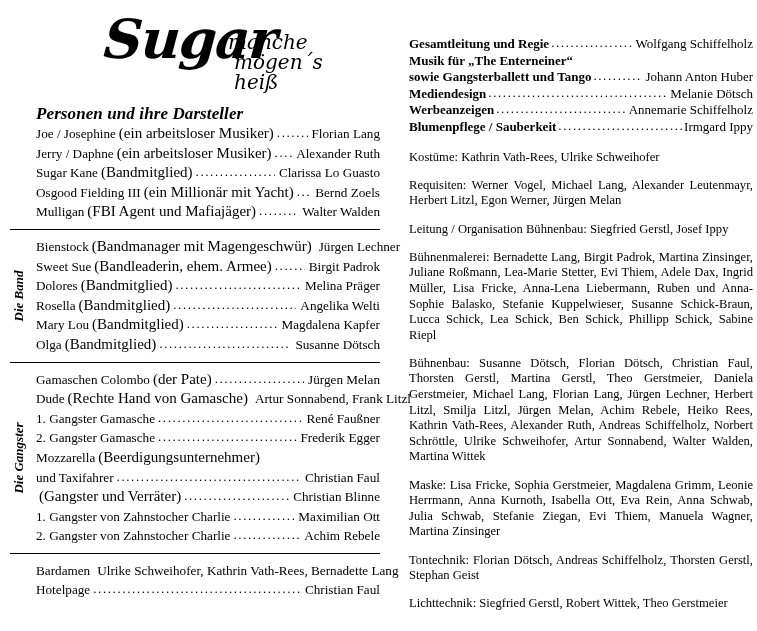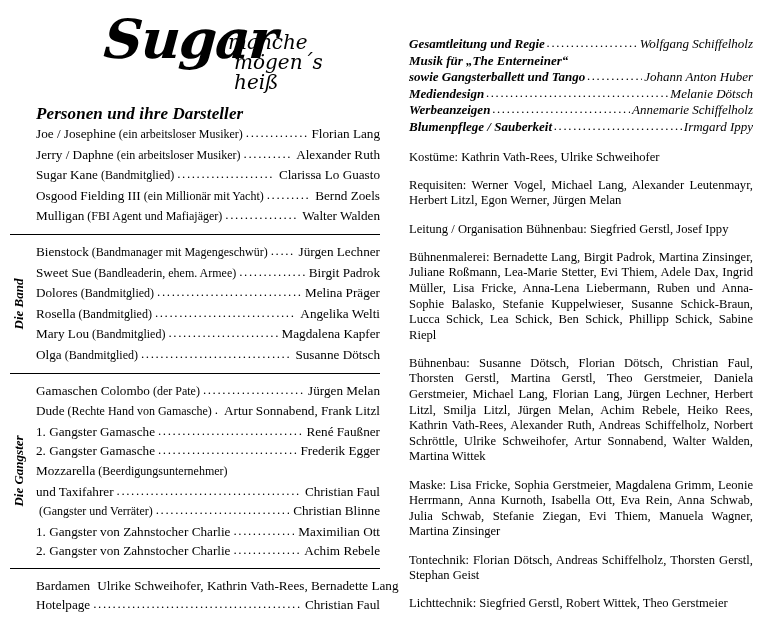--- a/index.html
+++ b/index.html
@@ -118,21 +118,21 @@
     display: flex;
     align-items: baseline;
     font-size: 13.2px;
     line-height: 19.6px;
     white-space: nowrap;
   }
   .cast-role {
     flex: 0 0 auto;
   }
   .cast-note {
-    font-size: 12px;
+    font-size: 15px;
     margin-left: 3px;
     flex: 0 0 auto;
   }
   .leader {
     flex: 1 1 auto;
     overflow: hidden;
     margin: 0 2px 0 3px;
     transform: translateY(-1px);
     letter-spacing: 1.6px;
     font-size: 13px;
@@ -170,21 +170,21 @@
   
   .credit-para {
     font-size: 12.6px;
     line-height: 15.6px;
     margin-top: 11px;
     text-align: justify;
   }
   .credit-para:first-child { margin-top: 0; }
   .credit-para .ptitle { font-weight: normal; }
 
-  .top-credits { margin-bottom: 14px; font-style: italic; }
+  .top-credits { margin-bottom: 14px; }
 </style>
 </head>
 <body>
 
 <div class="page">
 
   <div class="col-left">
 
     <div class="logo-block">
       <div class="logo-sugar">Sugar</div>

